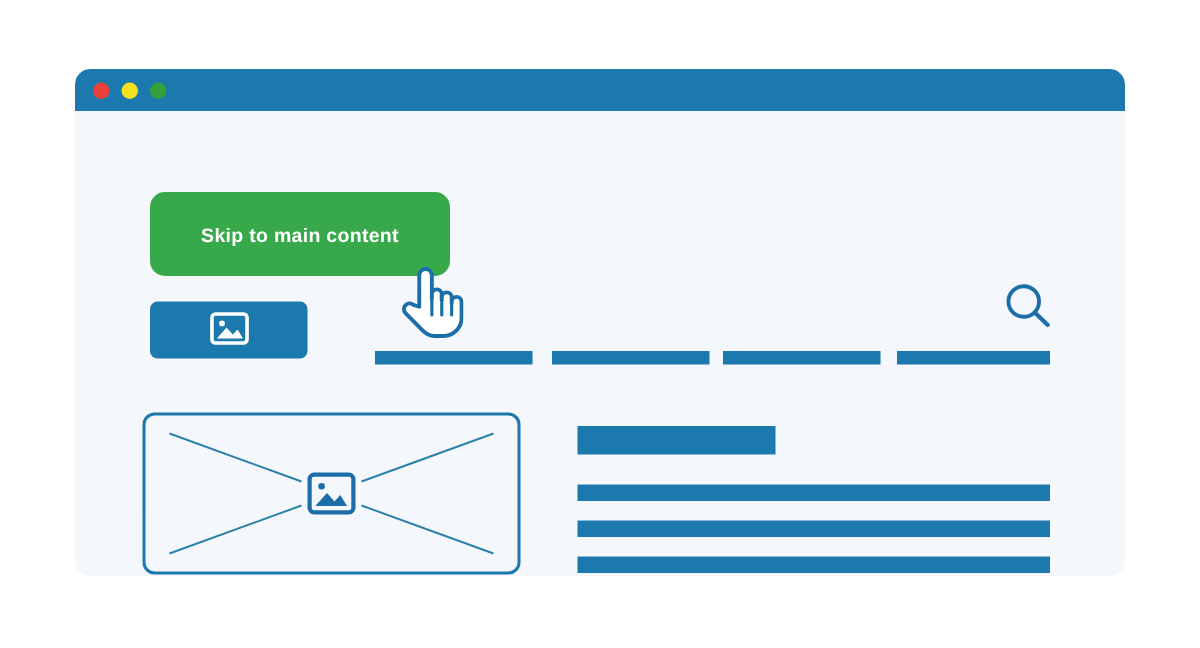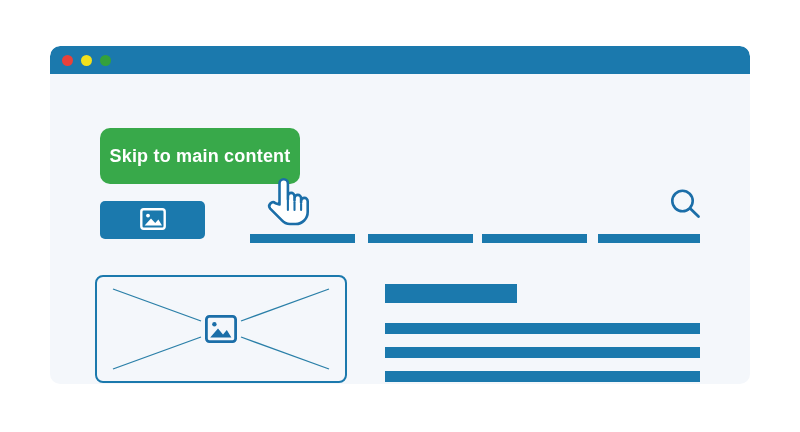--- a/index.html
+++ b/index.html
@@ -62,21 +62,21 @@
   #skip-button {
     position: absolute;
     left: 50px;
     top: 54px;
     width: 200px;
     height: 56px;
     background: #38a94a;
     border: none;
     border-radius: 10px;
     color: #ffffff;
-    font-size: 18px;
+    font-size: 13px;
     font-weight: bold;
     letter-spacing: .2px;
     font-family: "Liberation Sans", sans-serif;
     cursor: pointer;
     padding: 0;
   }
 
   
   #hand-cursor {
     position: absolute;

